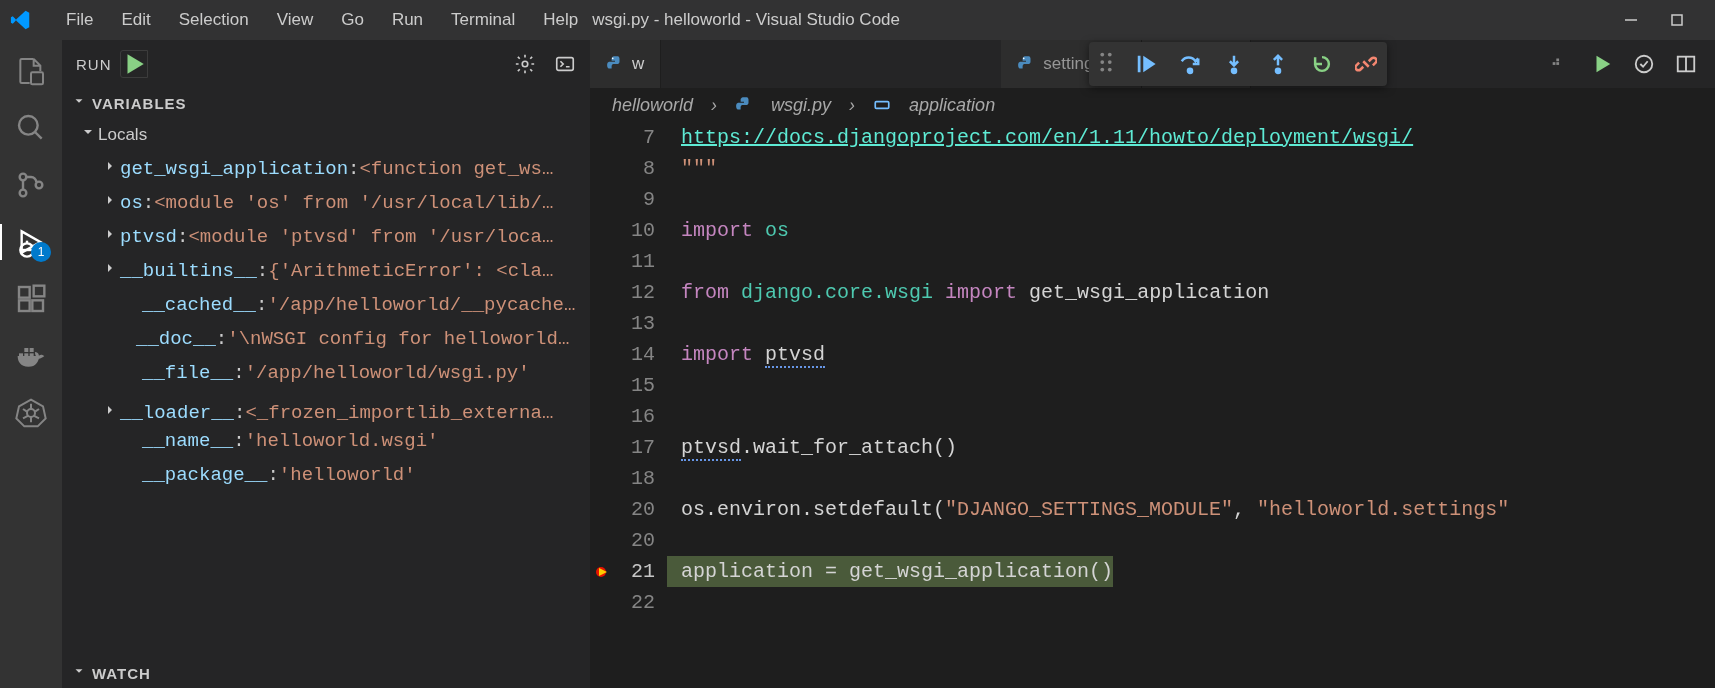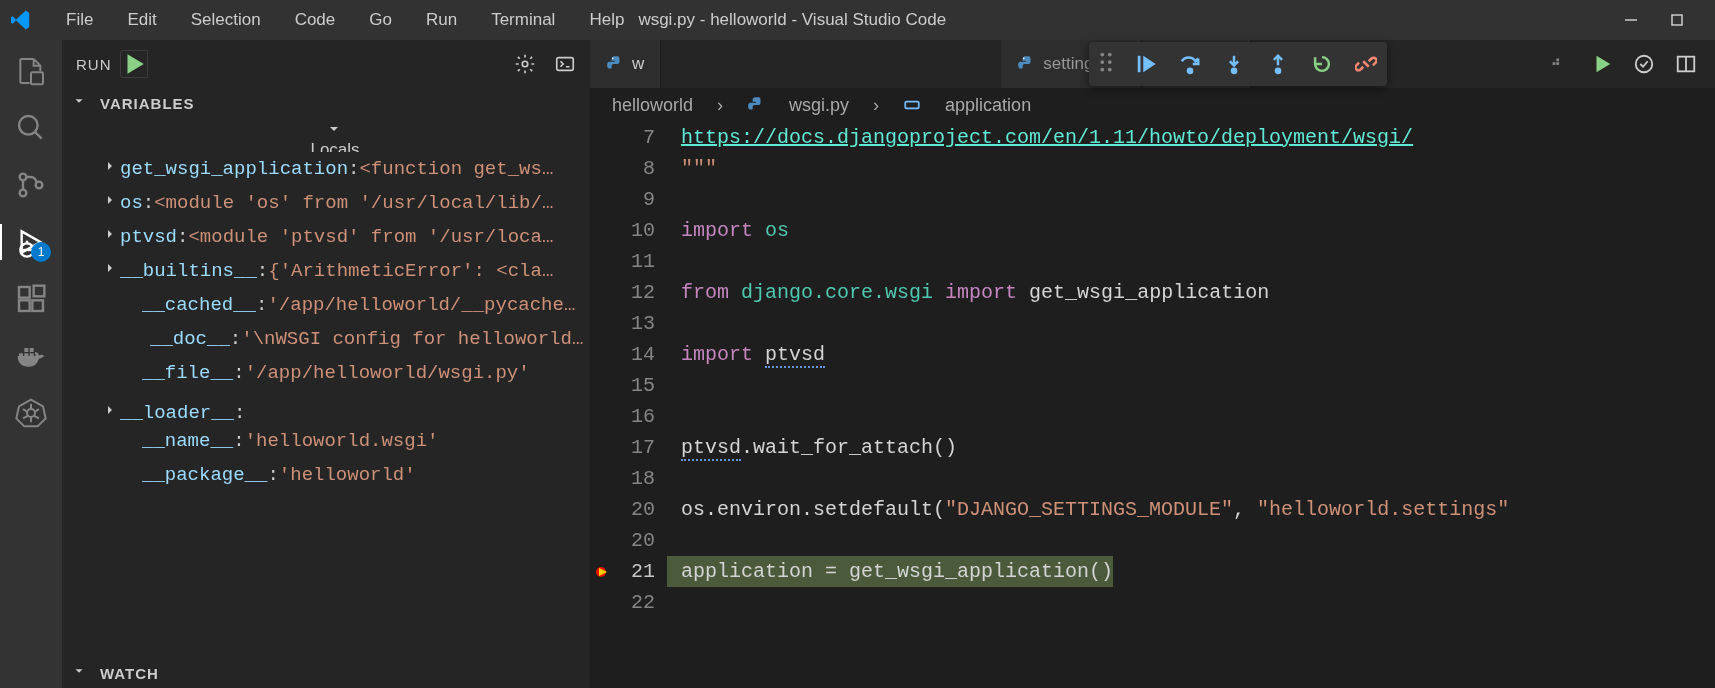--- a/index.html
+++ b/index.html
@@ -17,21 +17,21 @@
   background: #323233;
   display: flex;
   align-items: center;
   padding: 0 10px;
 }
 .vscode-logo {
   width: 22px;
   height: 22px;
   margin-right: 20px;
 }
-.menu-items { display: flex; gap: 6px; }
+.menu-items { display: flex; gap: 0; }
 .menu-item {
   padding: 8px 14px;
   color: #cccccc;
   cursor: pointer;
   font-size: 17px;
 }
 .title-center {
   flex: 1;
   text-align: left;
   color: #cccccc;
@@ -127,21 +127,21 @@
   cursor: pointer;
 }
 .header-icons { display: flex; gap: 18px; margin-left: auto; }
 .header-icon { width: 22px; height: 22px; color: #cccccc; cursor: pointer; }
 
 .section-header {
   height: 30px;
   display: flex;
   align-items: center;
   padding: 0 10px;
-  gap: 14px;
+  gap: 6px;
   cursor: pointer;
   background: #252526;
 }
 .section-header .chev { width: 14px; }
 .section-title {
   font-size: 15px;
   font-weight: 600;
   letter-spacing: 1px;
   color: #cccccc;
 }
@@ -210,23 +210,24 @@
   z-index: 10;
 }
 .drag-handle { color: #858585; cursor: move; }
 .dbg-btn { width: 22px; height: 22px; cursor: pointer; }
 
 .breadcrumbs {
   height: 34px;
   display: flex;
   align-items: center;
   padding: 0 22px;
-  gap: 24px;
+  gap: 18px;
   font-size: 18px;
   color: #a9a9a9;
+  font-style: italic;
 }
 .breadcrumbs .sep { color: #a9a9a9; }
 .bc-icon { width: 18px; height: 18px; }
 
 .code-area { flex: 1; display: flex; font-family: Consolas, "Courier New", monospace; font-size: 20px; position: relative; }
 .gutter { width: 55px; text-align: right; color: #858585; padding-right: 12px; }
 .code-row { height: 31px; display: flex; }
 .code-row .gutter { line-height: 31px; }
 .code-row .glyph { width: 22px; display:flex; align-items:center; justify-content:center; }
 .code-row .content { line-height: 31px; white-space: pre; padding-left: 14px; }
@@ -257,21 +258,21 @@
 <div class="titlebar">
   <span class="vscode-logo">
     <svg viewBox="0 0 24 24" fill="#0098ff">
         <path d="M17 2l-11 10 11 10 4-2V4l-4-2zM3 8l4 4-4 4-2-1V9l2-1z"></path>
       </svg>
   </span>
   <div class="menu-items">
     <span class="menu-item">File</span>
     <span class="menu-item">Edit</span>
     <span class="menu-item">Selection</span>
-    <span class="menu-item">Code</span>
+    <span class="menu-item">View</span>
     <span class="menu-item">Go</span>
     <span class="menu-item">Run</span>
     <span class="menu-item">Terminal</span>
     <span class="menu-item">Help</span>
   </div>
   <div class="title-center">wsgi.py - helloworld - Visual Studio Code</div>
   <div class="window-controls">
     <span class="window-control"><svg viewBox="0 0 16 16" stroke="currentColor" stroke-width="1.5">
           <line x1="2" y1="8" x2="14" y2="8"></line>
         </svg></span>
@@ -366,21 +367,21 @@
     </div>
 
     <div class="section-header">
       <span class="chev"><svg viewBox="0 0 16 16" fill="#cccccc">
             <path d="M4 6l4 4 4-4z"></path>
           </svg></span>
       <span class="section-title">VARIABLES</span>
     </div>
 
     <div class="tree">
-      <div class="tree-node" style="padding-left:18px;flex-direction:column;">
+      <div class="tree-node" style="padding-left:18px;">
         <span class="chev"><svg viewBox="0 0 16 16" fill="#cccccc">
               <path d="M4 6l4 4 4-4z"></path>
             </svg></span>
         <span style="font-family:-apple-system,sans-serif;font-size:17px;">Locals</span>
       </div>
       <div id="var-rows">
           <div class="tree-node" style="padding-left: 40px;">
             <span class="chev"><svg viewBox="0 0 16 16" fill="#cccccc">
                 <path d="M6 4l4 4-4 4z"></path>
               </svg></span>
@@ -411,38 +412,39 @@
             <span class="var-name">__builtins__</span>
             <span class="var-punct">: </span>
             <span class="var-value">{'ArithmeticError': &lt;cla…</span>
           </div>
           <div class="tree-node" style="padding-left: 62px;">
             <span class="chev"><svg width="16" height="16"></svg></span>
             <span class="var-name">__cached__</span>
             <span class="var-punct">: </span>
             <span class="var-value">'/app/helloworld/__pycache…</span>
           </div>
-          <div class="tree-node" style="padding-left: 70px;">
+          <div class="tree-node" style="padding-left: 56px;">
             <span class="chev"><svg width="16" height="16"></svg></span>
             <span class="var-name">__doc__</span>
             <span class="var-punct">: </span>
             <span class="var-value">'\nWSGI config for helloworld…</span>
           </div>
           <div class="tree-node" style="padding-left: 62px;">
             <span class="chev"><svg width="16" height="16"></svg></span>
             <span class="var-name">__file__</span>
             <span class="var-punct">: </span>
             <span class="var-value">'/app/helloworld/wsgi.py'</span>
           </div>
           <div class="tree-node" style="padding-left: 40px; align-items: flex-end;">
             <span class="chev"><svg viewBox="0 0 16 16" fill="#cccccc">
                 <path d="M6 4l4 4-4 4z"></path>
               </svg></span>
             <span class="var-name">__loader__</span>
             <span class="var-punct">: </span>
+            <span class="var-value">&lt;_frozen_importlib_externa…</span>
           </div>
           <div class="tree-node" style="padding-left: 62px;">
             <span class="chev"><svg width="16" height="16"></svg></span>
             <span class="var-name">__name__</span>
             <span class="var-punct">: </span>
             <span class="var-value">'helloworld.wsgi'</span>
           </div>
           <div class="tree-node" style="padding-left: 62px;">
             <span class="chev"><svg width="16" height="16"></svg></span>
             <span class="var-name">__package__</span>

